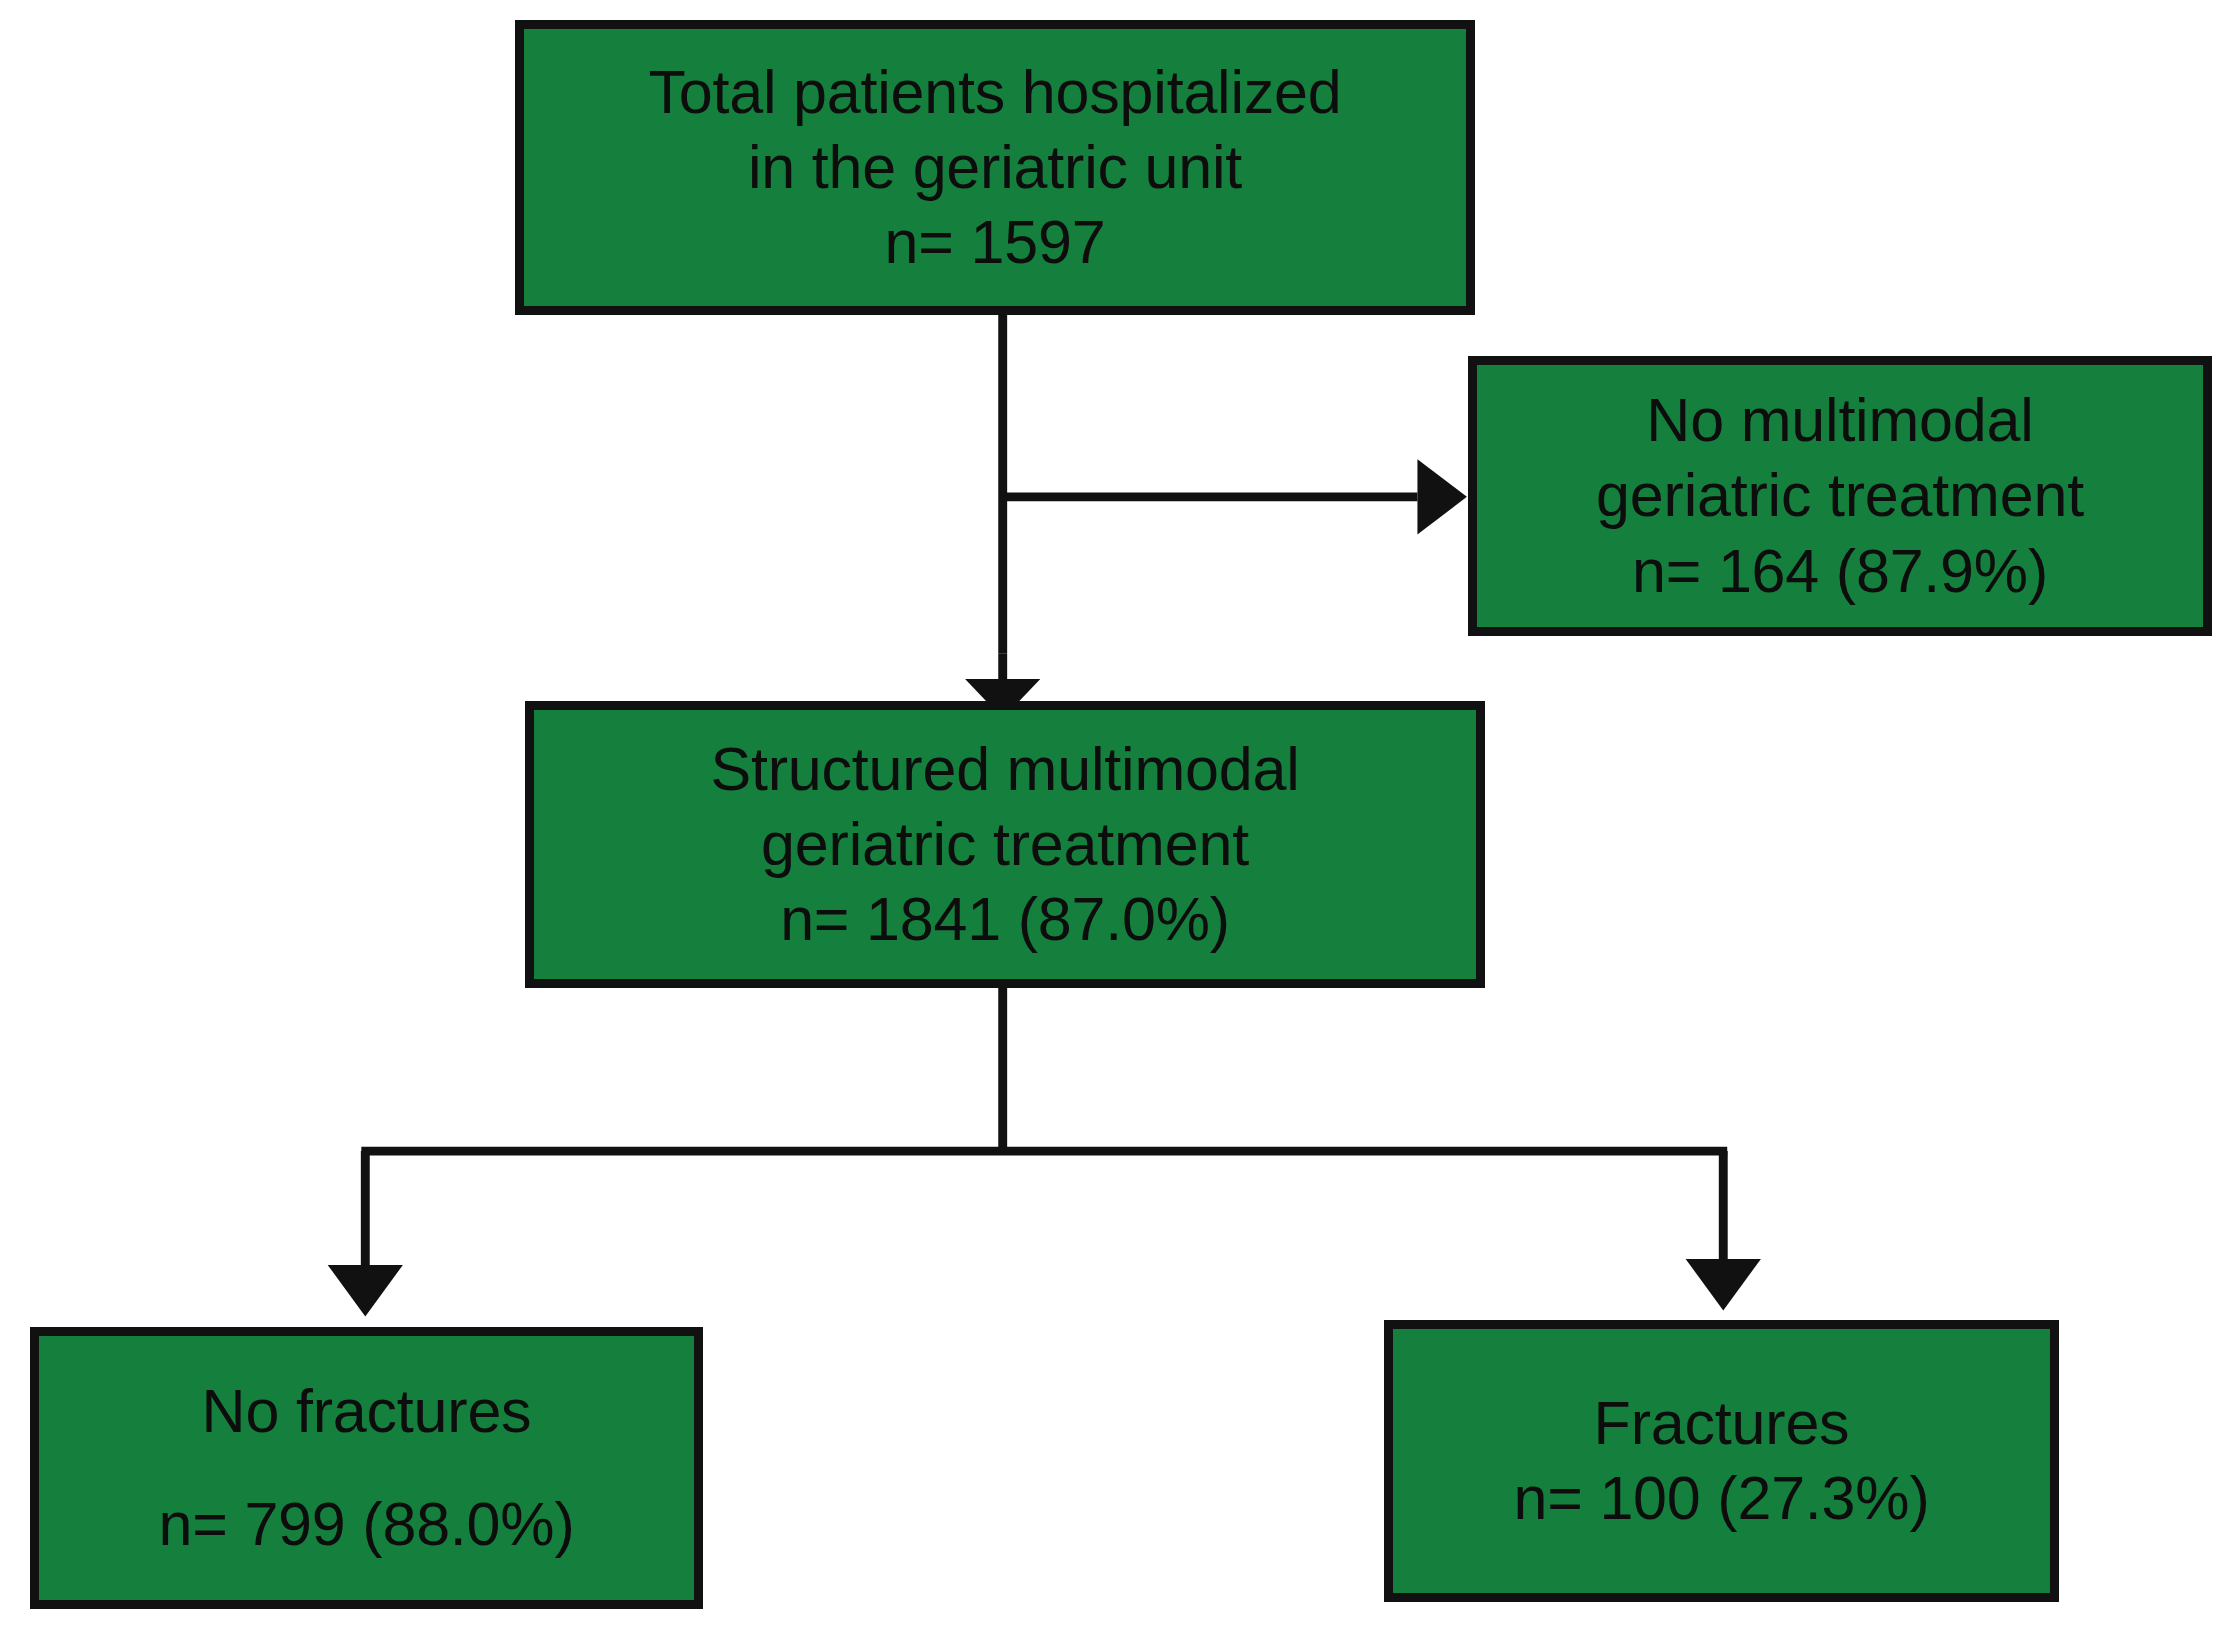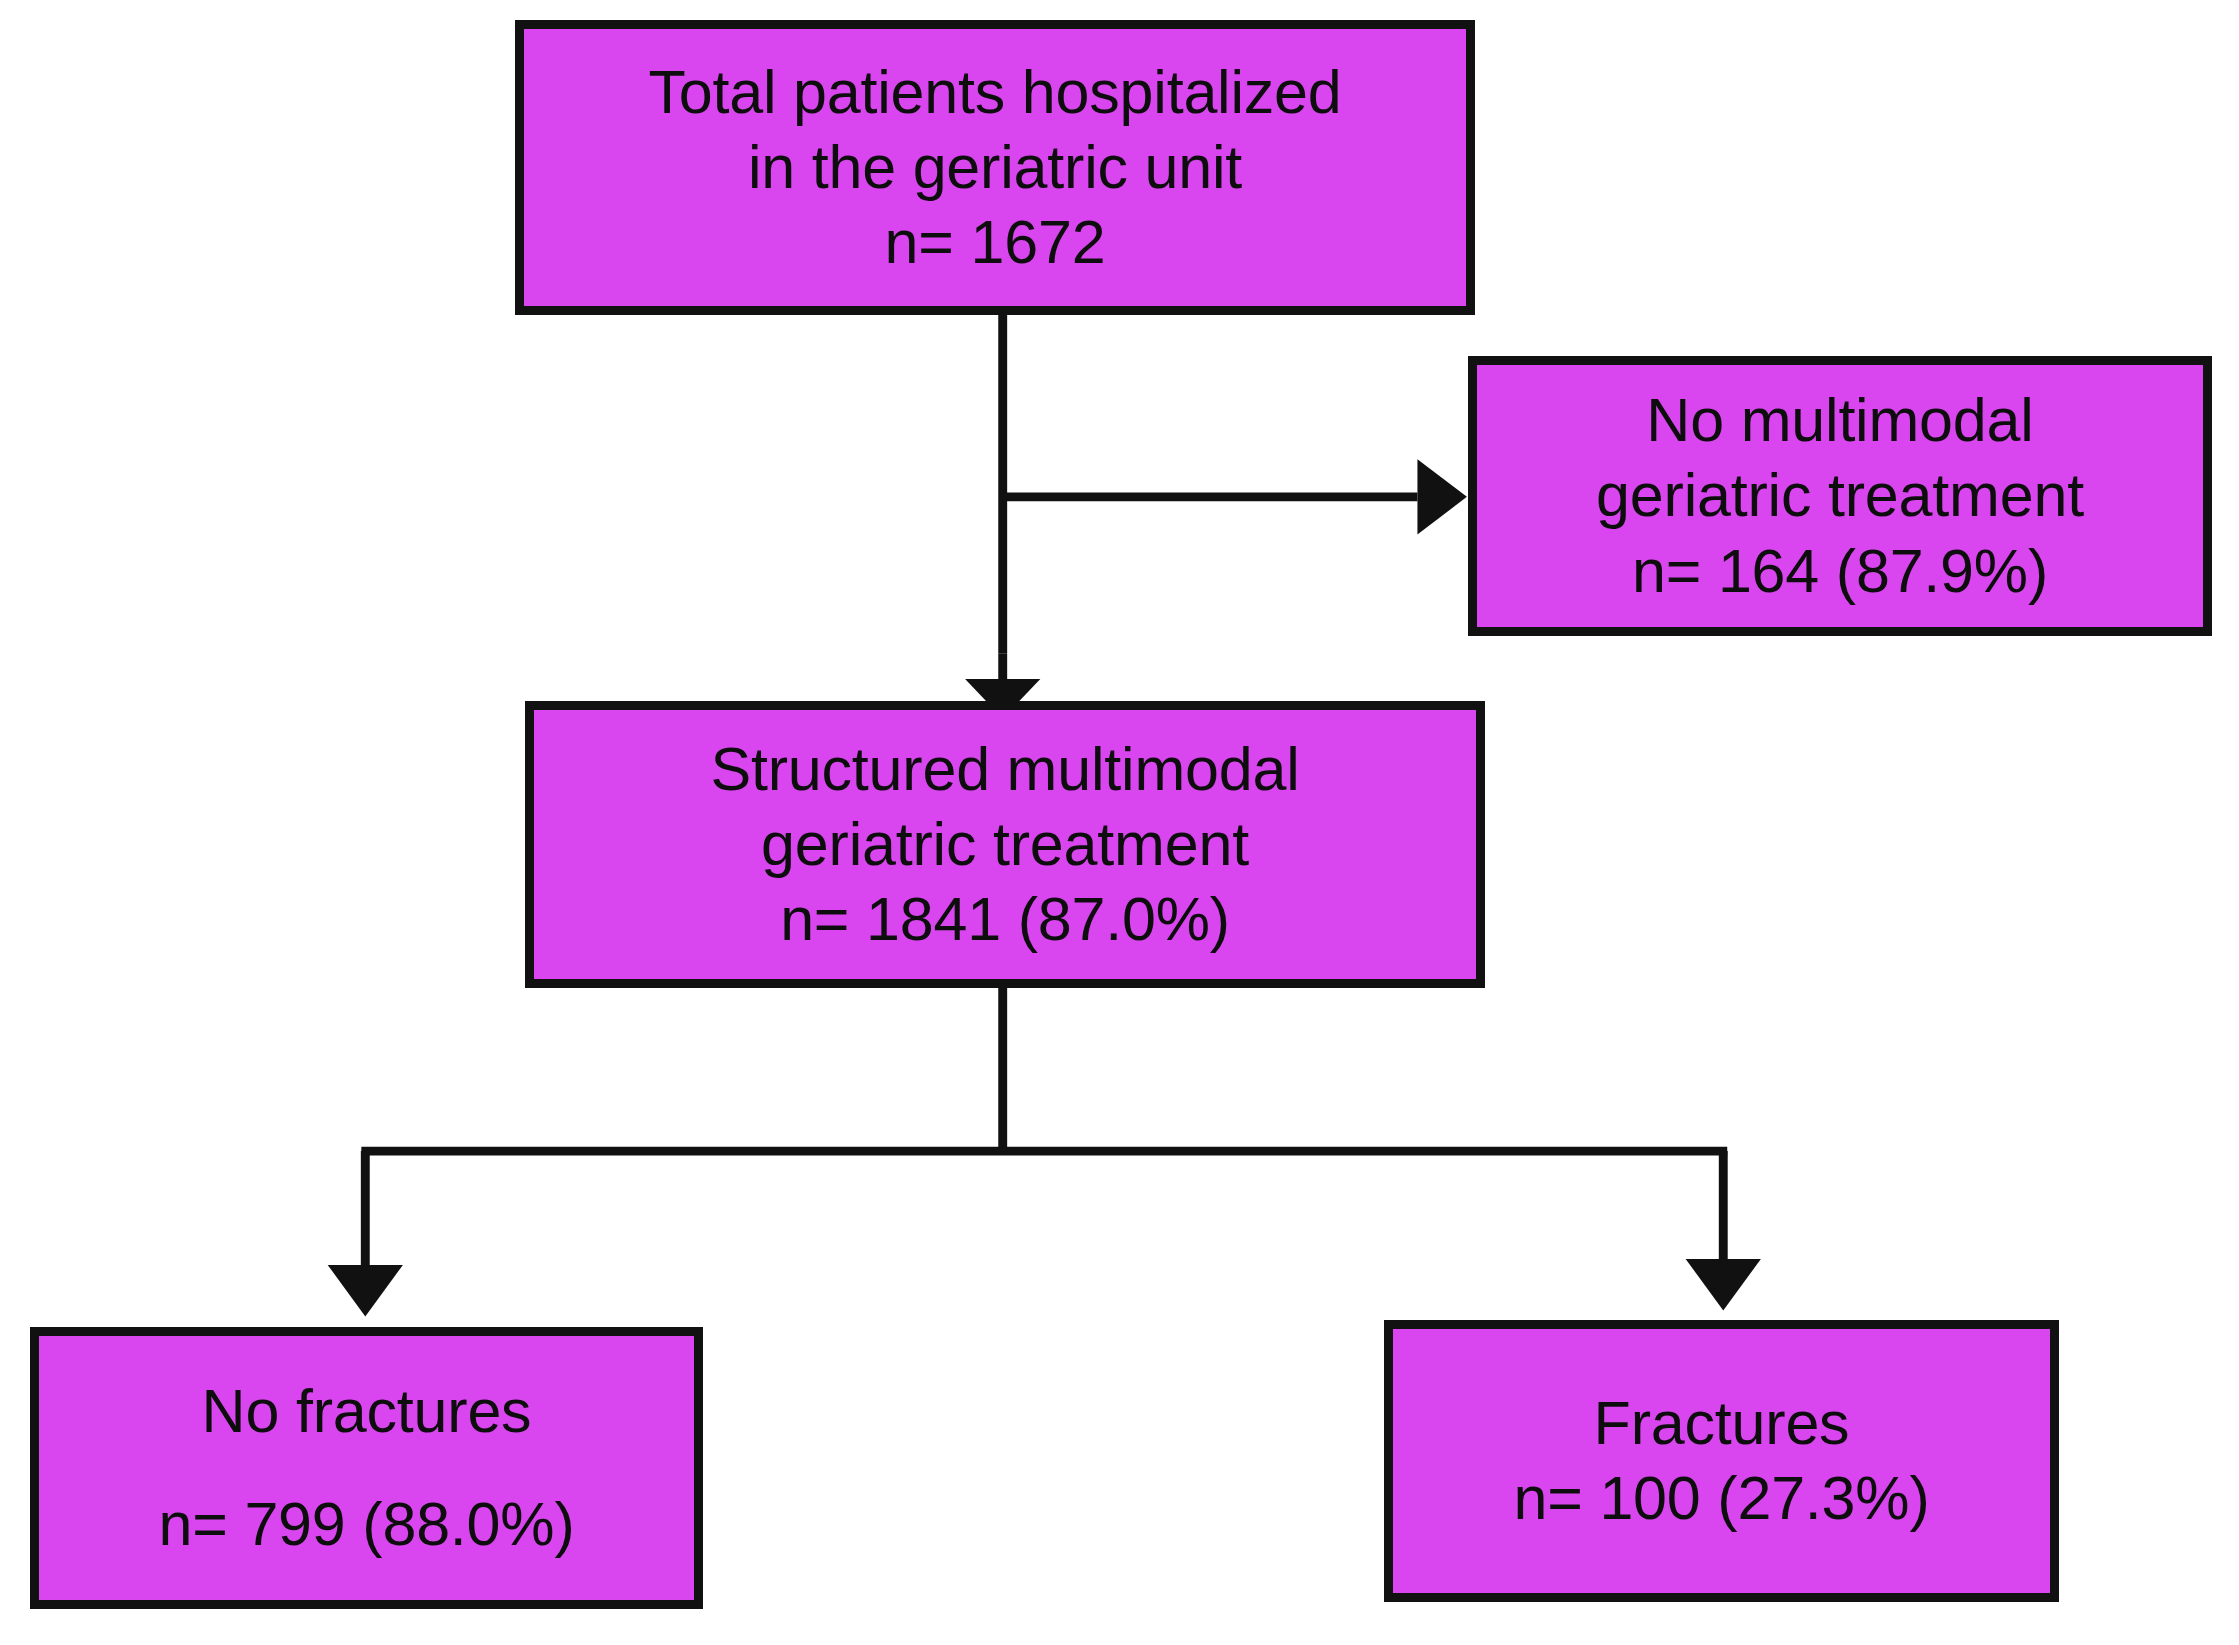--- a/index.html
+++ b/index.html
@@ -21,21 +21,21 @@
     position: absolute;
     left: 0;
     top: 0;
     width: 2239px;
     height: 1645px;
   }
   .node {
     position: absolute;
     box-sizing: border-box;
     border: 9px solid #111111;
-    background: #d946ef;
+    background: #15803d;
     display: flex;
     flex-direction: column;
     align-items: center;
     justify-content: center;
     text-align: center;
     color: #0d0d0d;
     font-size: 61px;
     line-height: 1.23;
     font-weight: 400;
     letter-spacing: -0.2px;
@@ -85,21 +85,21 @@
       <polygon points="331,1278 407,1278 369,1330" fill="#111111" stroke="none"></polygon>
 
       <line x1="1741" y1="1163" x2="1741" y2="1272"></line>
       <polygon points="1703,1272 1779,1272 1741,1324" fill="#111111" stroke="none"></polygon>
     </g>
   </svg>
 
   <div class="node" id="node-total">
     <span class="line">Total patients hospitalized</span>
     <span class="line">in the geriatric unit</span>
-    <span class="line">n= 1672</span>
+    <span class="line">n= 1597</span>
   </div>
 
   <div class="node" id="node-no-treatment">
     <span class="line">No multimodal</span>
     <span class="line">geriatric treatment</span>
     <span class="line">n= 164 (87.9%)</span>
   </div>
 
   <div class="node" id="node-structured">
     <span class="line">Structured multimodal</span>

